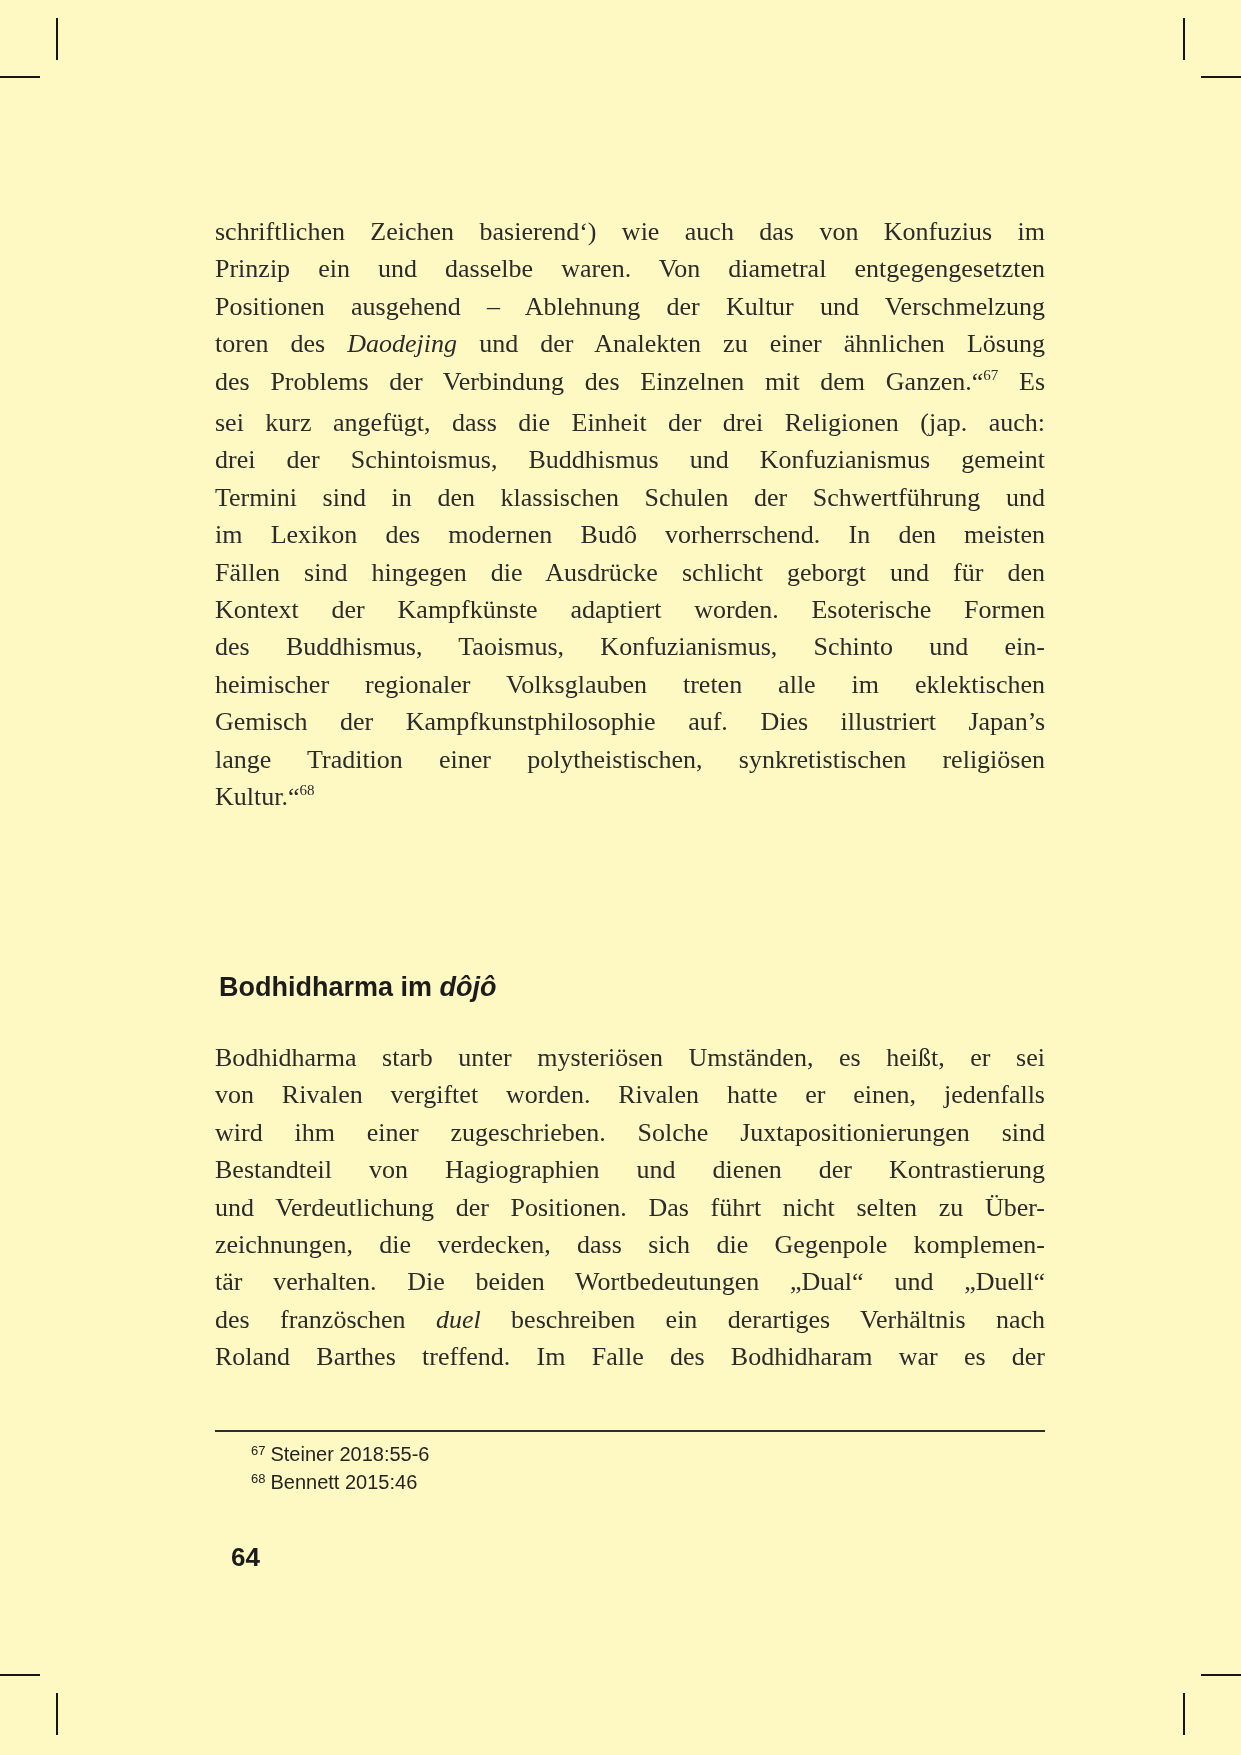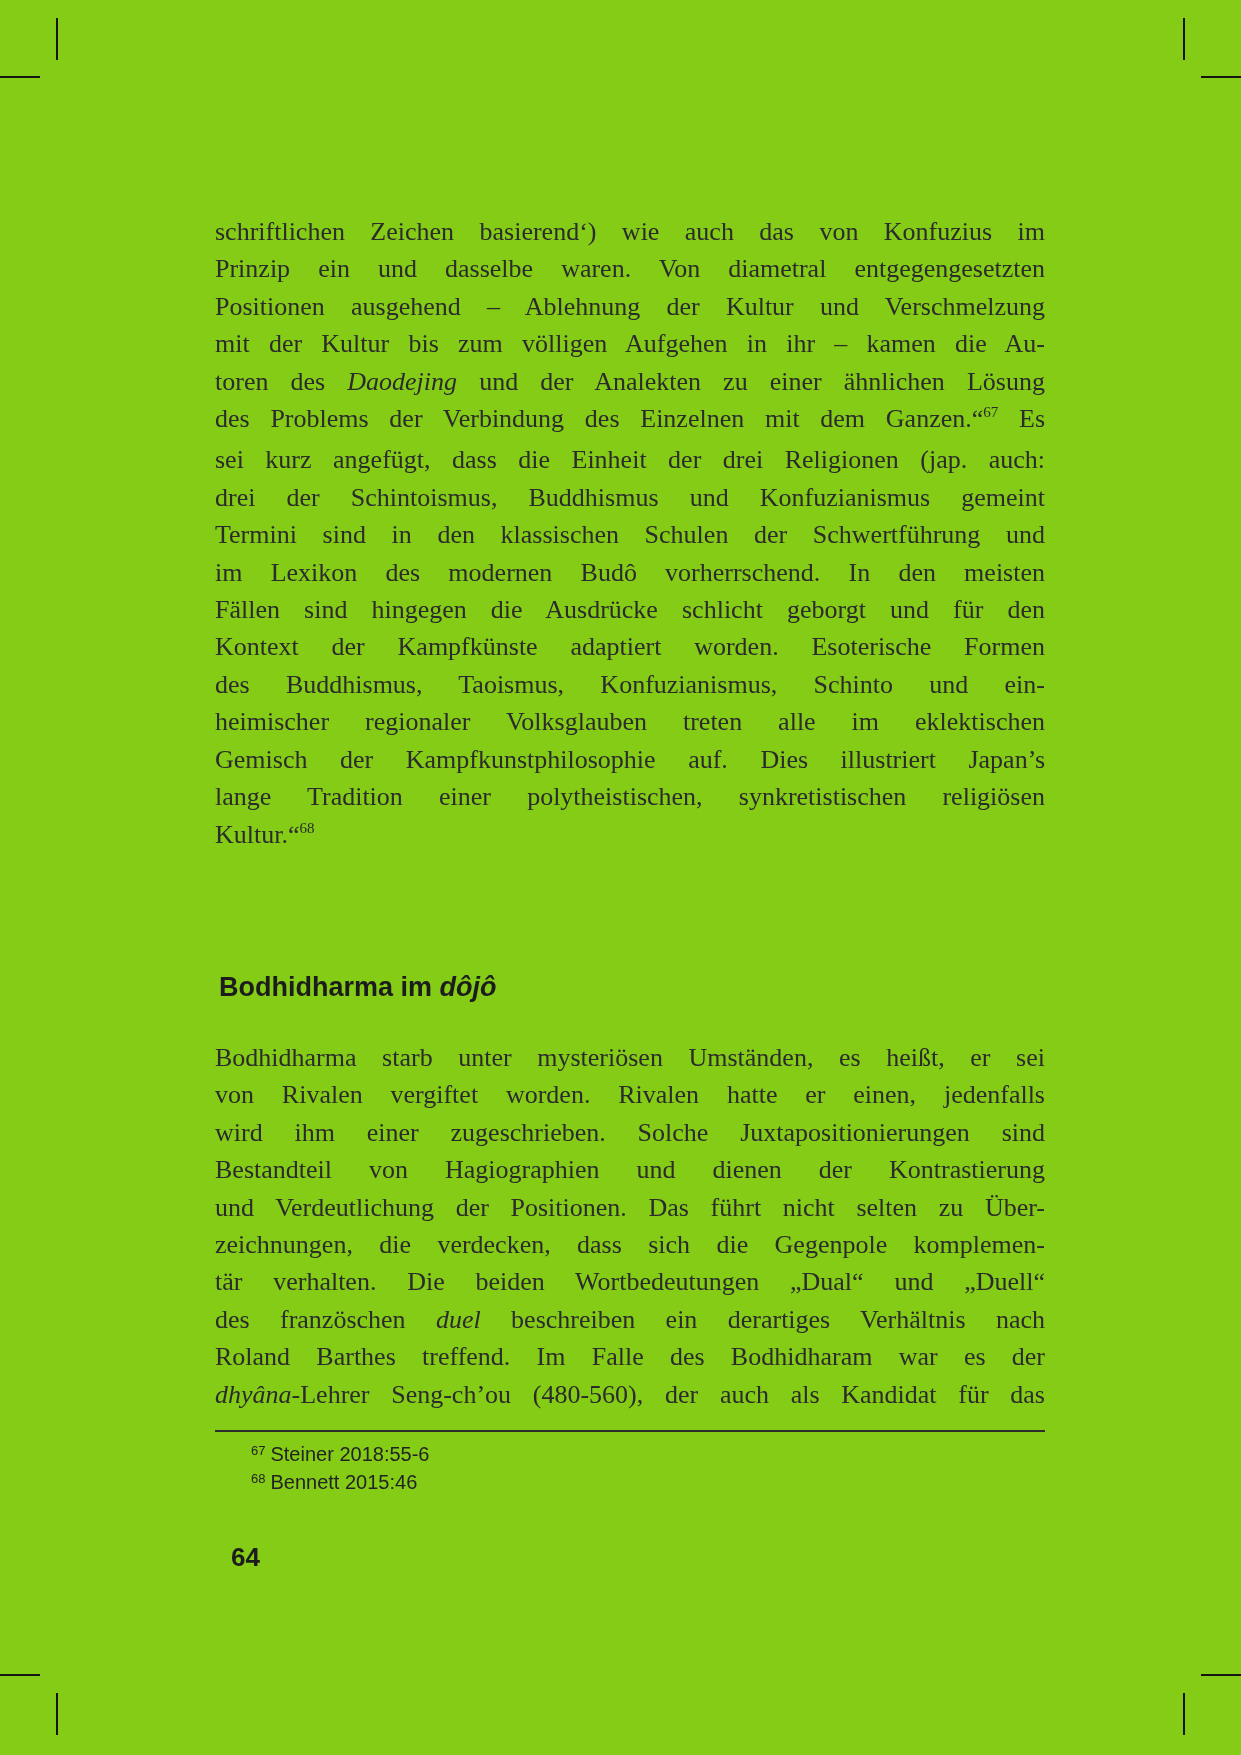--- a/index.html
+++ b/index.html
@@ -1,20 +1,20 @@
 <!DOCTYPE html>
 <html><head>
 <meta charset="utf-8">
 <style>
   html, body { margin: 0; padding: 0; background: #ffffff; }
   .page {
     position: relative;
     width: 1241px;
     height: 1755px;
-    background: #84cc16;
+    background: #fef9c3;
     font-family: "Liberation Serif", serif;
     color: #2b2b2b;
     overflow: hidden;
   }
   
   .crop { position: absolute; background: #151515; }
   .crop.v { width: 2px; height: 42px; }
   .crop.h { width: 40px; height: 2px; }
 
   .col { position: absolute; left: 215px; width: 830px; }
@@ -96,21 +96,20 @@
   <div class="crop h" style="left:1201px; top:76px;"></div>
   <div class="crop h" style="left:0; top:1674px;"></div>
   <div class="crop v" style="left:56px; top:1693px;"></div>
   <div class="crop h" style="left:1201px; top:1674px;"></div>
   <div class="crop v" style="left:1183px; top:1693px;"></div>
 
   <div id="para1" class="col paragraph" style="top:213px;">
       <div class="line"><span>schriftlichen Zeichen basierend‘) wie auch das von Konfuzius im</span></div>
       <div class="line"><span>Prinzip ein und dasselbe waren. Von diametral entgegengesetzten</span></div>
       <div class="line"><span>Positionen ausgehend – Ablehnung der Kultur und Verschmelzung</span></div>
-      <div class="line"><span>mit der Kultur bis zum völligen Aufgehen in ihr – kamen die Au-</span></div>
       <div class="line"><span>toren des </span><span class="seg-i">Daodejing</span><span> und der Analekten zu einer ähnlichen Lösung</span></div>
       <div class="line"><span>des Problems der Verbindung des Einzelnen mit dem Ganzen.“</span><span class="seg-sup">67</span><span> Es</span></div>
       <div class="line"><span>sei kurz angefügt, dass die Einheit der drei Religionen (jap. auch:</span></div>
       <div class="line"><span>drei der Schintoismus, Buddhismus und Konfuzianismus gemeint</span></div>
       <div class="line"><span>Termini sind in den klassischen Schulen der Schwertführung und</span></div>
       <div class="line"><span>im Lexikon des modernen Budô vorherrschend. In den meisten</span></div>
       <div class="line"><span>Fällen sind hingegen die Ausdrücke schlicht geborgt und für den</span></div>
       <div class="line"><span>Kontext der Kampfkünste adaptiert worden. Esoterische Formen</span></div>
       <div class="line"><span>des Buddhismus, Taoismus, Konfuzianismus, Schinto und ein-</span></div>
       <div class="line"><span>heimischer regionaler Volksglauben treten alle im eklektischen</span></div>
@@ -124,21 +123,20 @@
   <div id="para2" class="col paragraph" style="top:1039px;">
       <div class="line"><span>Bodhidharma starb unter mysteriösen Umständen, es heißt, er sei</span></div>
       <div class="line"><span>von Rivalen vergiftet worden. Rivalen hatte er einen, jedenfalls</span></div>
       <div class="line"><span>wird ihm einer zugeschrieben. Solche Juxtapositionierungen sind</span></div>
       <div class="line"><span>Bestandteil von Hagiographien und dienen der Kontrastierung</span></div>
       <div class="line"><span>und Verdeutlichung der Positionen. Das führt nicht selten zu Über-</span></div>
       <div class="line"><span>zeichnungen, die verdecken, dass sich die Gegenpole komplemen-</span></div>
       <div class="line"><span>tär verhalten. Die beiden Wortbedeutungen „Dual“ und „Duell“</span></div>
       <div class="line"><span>des französchen </span><span class="seg-i">duel</span><span> beschreiben ein derartiges Verhältnis nach</span></div>
       <div class="line"><span>Roland Barthes treffend. Im Falle des Bodhidharam war es der</span></div>
-      <div class="line"><span class="seg-i">dhyâna</span><span>-Lehrer Seng-ch’ou (480-560), der auch als Kandidat für das</span></div>
     </div>
 
   <div class="footnote-rule"></div>
   <div id="footnotes" class="footnotes">
       <div><span class="footnote-marker">67</span><span>Steiner 2018:55-6</span></div>
       <div><span class="footnote-marker">68</span><span>Bennett 2015:46</span></div>
     </div>
 
   <div class="page-number">64</div>
 

